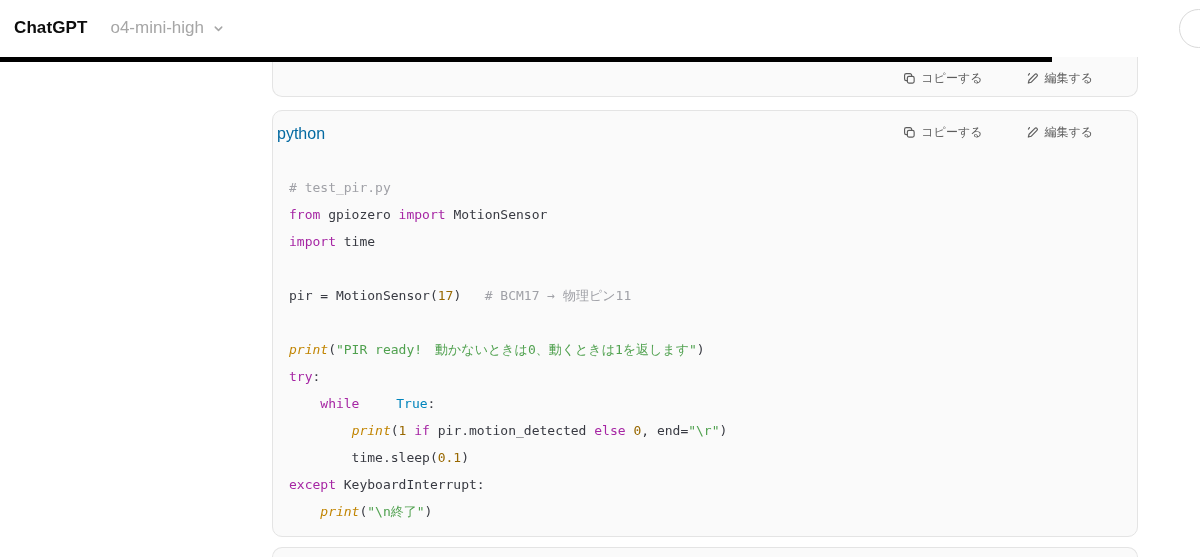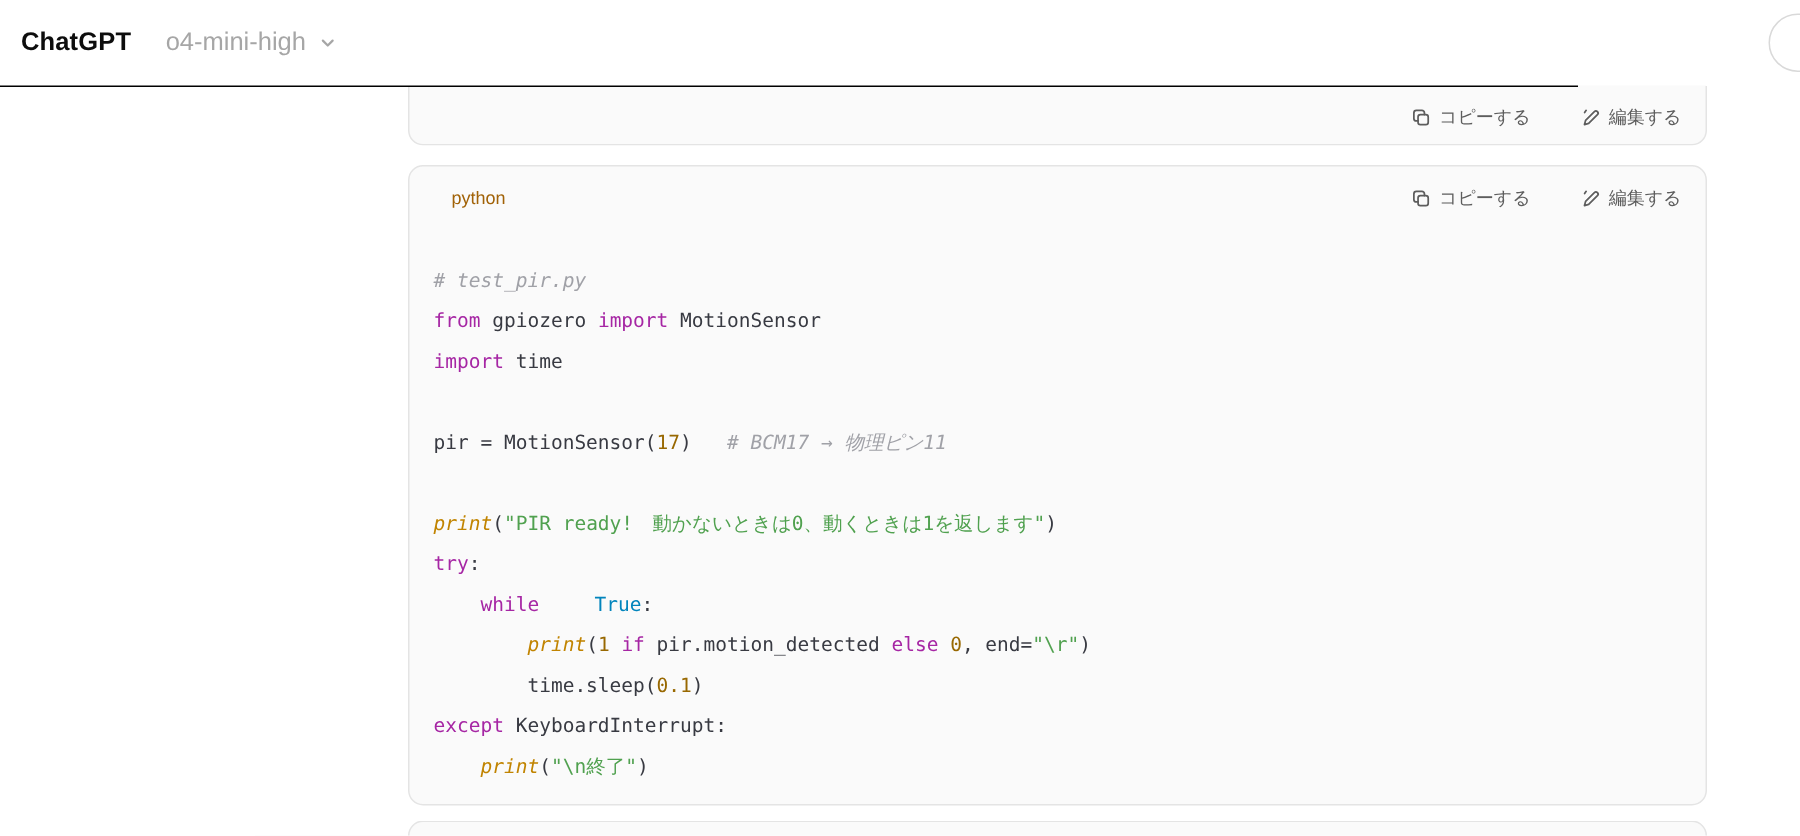--- a/index.html
+++ b/index.html
@@ -5,21 +5,21 @@
   html,body{margin:0;padding:0;}
   body{
     width:1200px;height:557px;position:relative;overflow:hidden;
     background:#ffffff;
     font-family:"Liberation Sans",sans-serif;
     -webkit-font-smoothing:antialiased;
   }
   
   .topbar{
     position:absolute;left:0;top:0;width:1052px;height:57px;
-    background:#ffffff;border-bottom:1px solid #000000;z-index:10;
+    background:#ffffff;border-bottom:5px solid #000000;z-index:10;
   }
   .brand{
     position:absolute;left:14px;top:15px;
     display:flex;align-items:center;gap:7px;
     font-size:17px;cursor:pointer;line-height:26px;
   }
   .brand .app{font-weight:700;color:#0d0d0d;letter-spacing:.1px;}
   .brand .model{font-weight:400;color:#a6a6a6;margin-left:16px;}
   .brand .chev{display:flex;align-items:center;margin-left:1px;}
   .avatar{
@@ -29,26 +29,26 @@
   }
   
   .cblock{
     position:absolute;left:272px;width:866px;box-sizing:border-box;
     background:#fafafa;border:1px solid #e4e4e4;
   }
   .cblock.first{top:57px;height:40px;border-top:none;border-radius:0 0 10px 10px;}
   .cblock.second{top:110px;height:427px;border-radius:10px;}
   .cblock.third{top:547px;height:24px;border-radius:10px 10px 0 0;border-bottom:none;}
   .lang-label{
-    position:absolute;left:28px;top:14px;
-    font-size:12px;color:#a16207;
+    position:absolute;left:4px;top:14px;
+    font-size:16px;color:#0369a1;
   }
   .btns{
-    position:absolute;top:13px;right:16px;
-    display:flex;gap:34px;align-items:center;
+    position:absolute;top:13px;right:44px;
+    display:flex;gap:44px;align-items:center;
   }
   .btn{
     display:flex;align-items:center;gap:5px;
     font-size:12px;color:#5d5d5d;cursor:pointer;white-space:nowrap;
   }
   .btn svg{display:block;}
   .mono, .code-area{
     font-family:"DejaVu Sans Mono","Liberation Mono",monospace;
     font-size:13px;color:#383a42;
   }
@@ -56,21 +56,21 @@
   .code-area{
     position:absolute;left:16px;right:16px;top:63px;
     line-height:27px;white-space:pre;
   }
   .code-line{height:27px;}
   .tok-kw{color:var(--keyword,#a626a4);}
   .tok-bi{color:var(--builtin,#c18401);font-style:italic;}
   .tok-num{color:var(--number,#986801);}
   .tok-str{color:var(--string,#50a14f);}
   .tok-lit{color:var(--literal,#0184bc);margin-left:29px;}
-  .tok-cmt{color:var(--comment,#a0a1a7);font-style:italic;margin-top:36px;}
+  .tok-cmt{color:var(--comment,#a0a1a7);margin-top:36px;}
 </style>
 </head>
 <body>
 
 <div class="topbar">
   <div class="brand">
     <span class="app">ChatGPT</span>
     <span class="model">o4-mini-high</span>
     <span class="chev">
       <svg width="13" height="13" viewBox="0 0 14 14" fill="none" stroke="#a6a6a6" stroke-width="1.6" stroke-linecap="round" stroke-linejoin="round">

